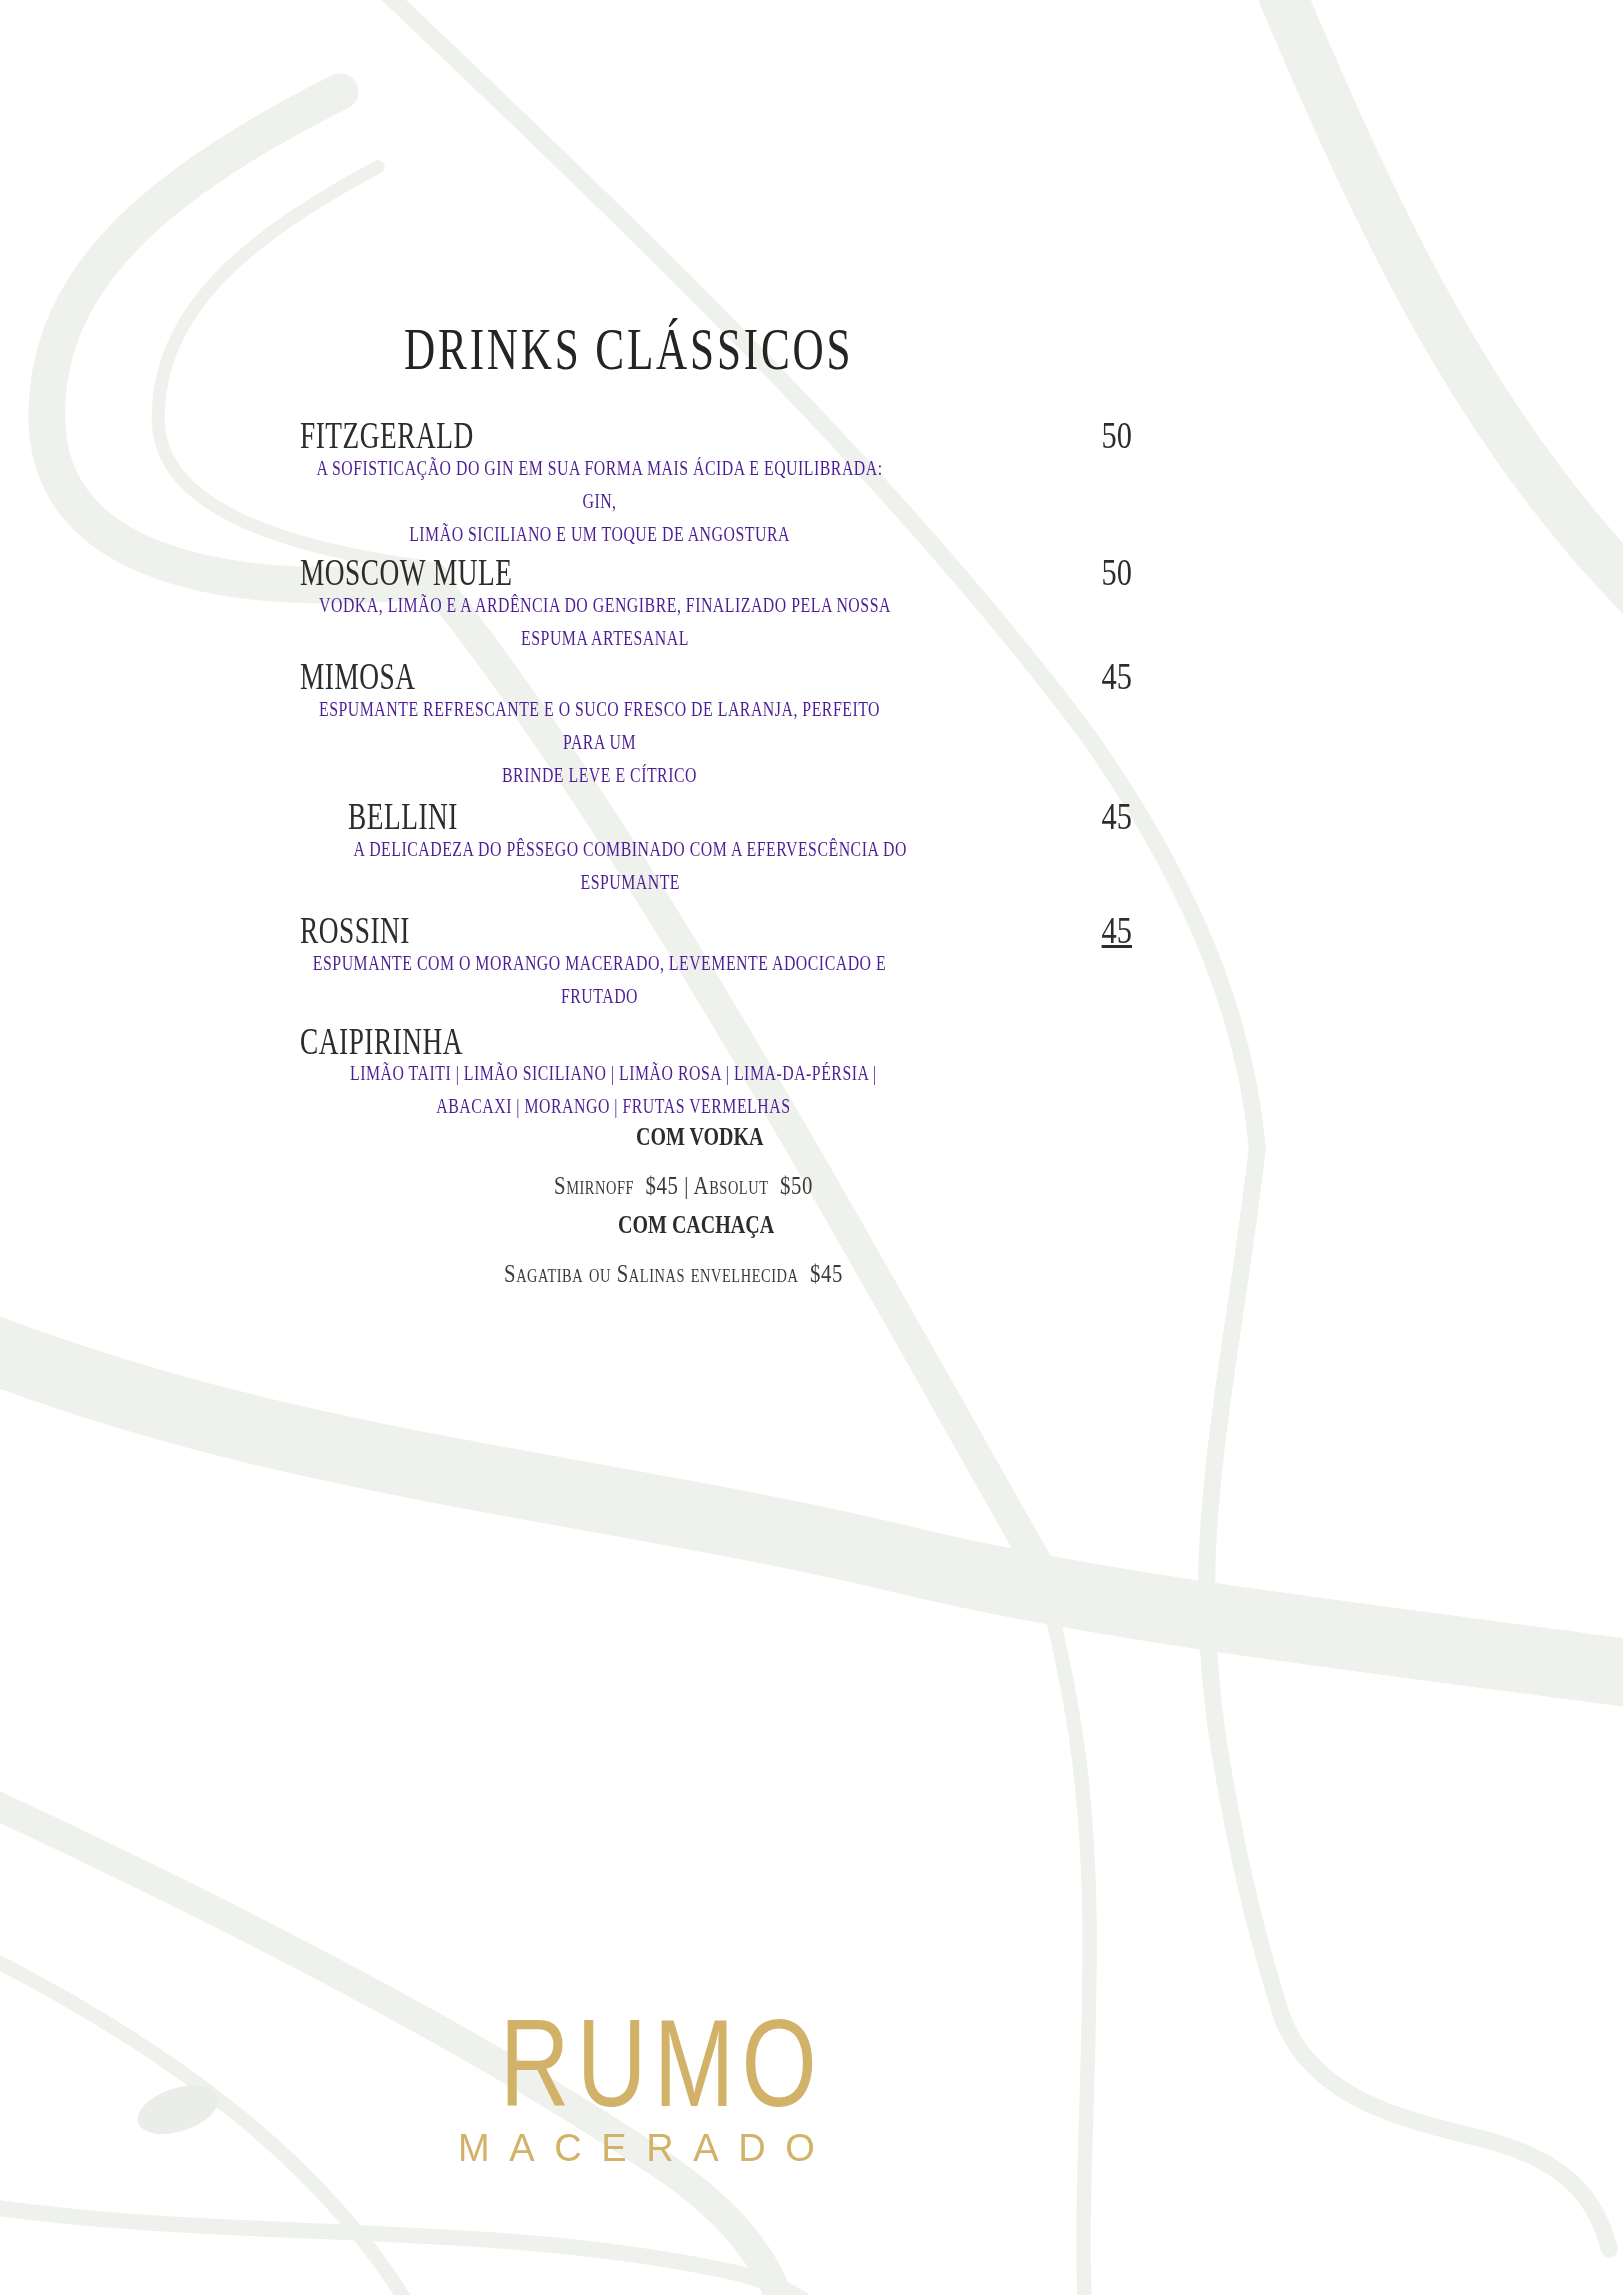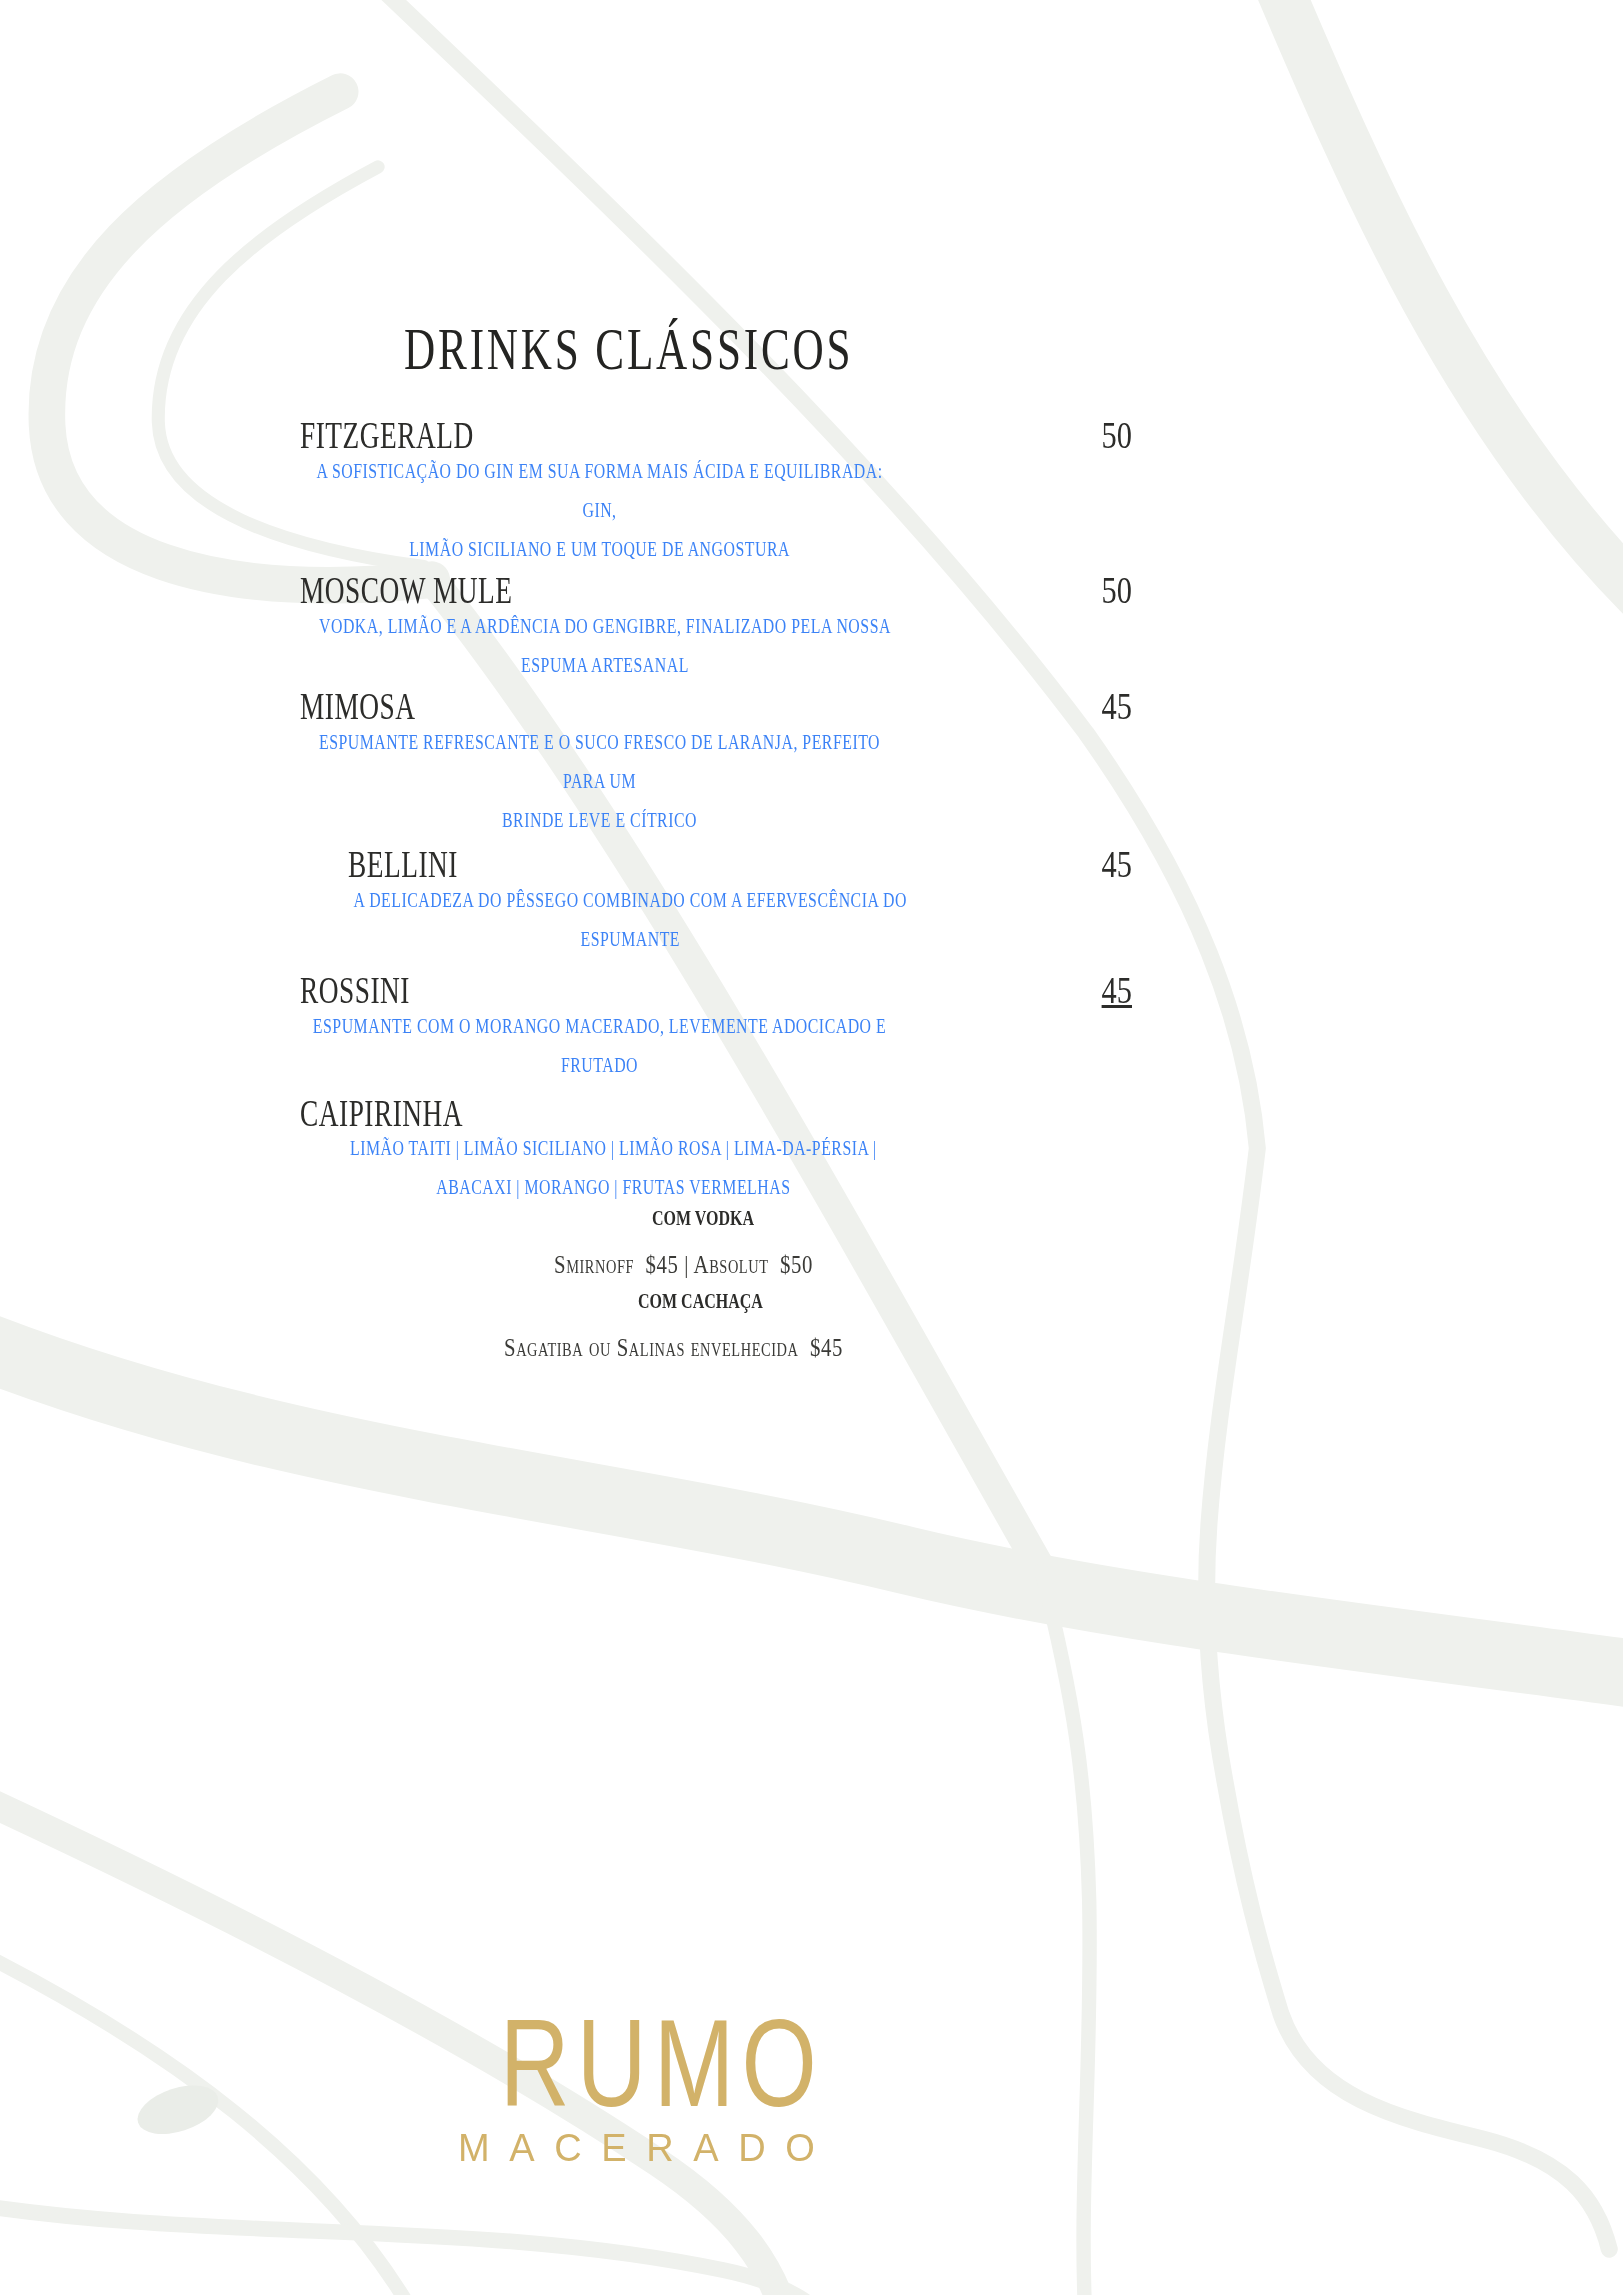--- a/index.html
+++ b/index.html
@@ -21,31 +21,31 @@
     letter-spacing:3.9px; margin:0 0 37px 0; color:#242422;
     white-space:nowrap;
   }
 
   .item-row { display:flex; justify-content:space-between; align-items:flex-start;
               font-size:38px; line-height:1; white-space:nowrap; }
   .item-name { letter-spacing:0.7px; color:#2c2c2a; }
   .item-price { display:inline-block; font-size:38px; transform:scaleX(0.80);
                 transform-origin:100% 50%; color:#2c2c2a; }
 
-  .desc { font-size:22px; line-height:39px; margin:-2.6px 0 0 0; color:#3b82f6; }
+  .desc { font-size:22px; line-height:33px; margin:-2.6px 0 0 0; color:#4c1d95; }
   .desc .scx { white-space:pre-line; letter-spacing:0.7px; }
 
   .mt4  { margin-top:2.6px; }
   .mt8  { margin-top:5.2px;margin-left:48px; }
   .mt20 { margin-top:13px;text-decoration:underline; }
 
   .caip { margin-top:9.8px; }
   .caip .desc { margin:-4.6px 0 1px 0; }
 
-  .opt-label { font-size:20px; font-weight:bold; line-height:1; margin-top:13px;
+  .opt-label { font-size:25px; font-weight:bold; line-height:1; margin-top:13px;
                color:#2c2c2a; white-space:nowrap; }
   .opt-label.first { margin-top:2.6px; }
   .opt-detail { font-size:26px; line-height:1; margin-top:24px; color:#3a3a37;
                 white-space:nowrap; }
   .opt-detail .scx8 { font-variant:small-caps; letter-spacing:0.7px; }
 
   .logo { position:absolute; left:458px; top:2015px; width:380px;
           font-family:"Liberation Sans", sans-serif; }
   .logo-main { font-size:124px; line-height:0.78; letter-spacing:9.2px;
                display:block; transform:scaleX(0.78); transform-origin:50% 50%;

